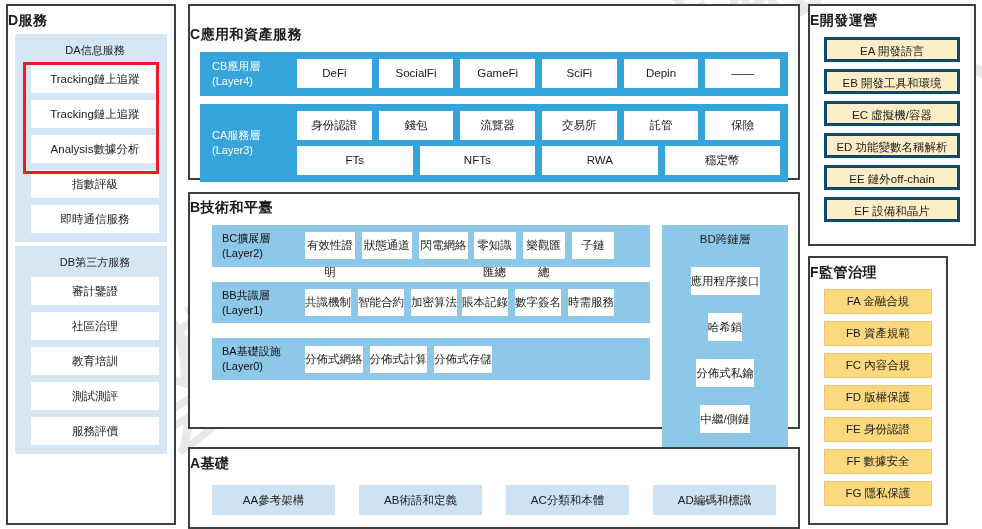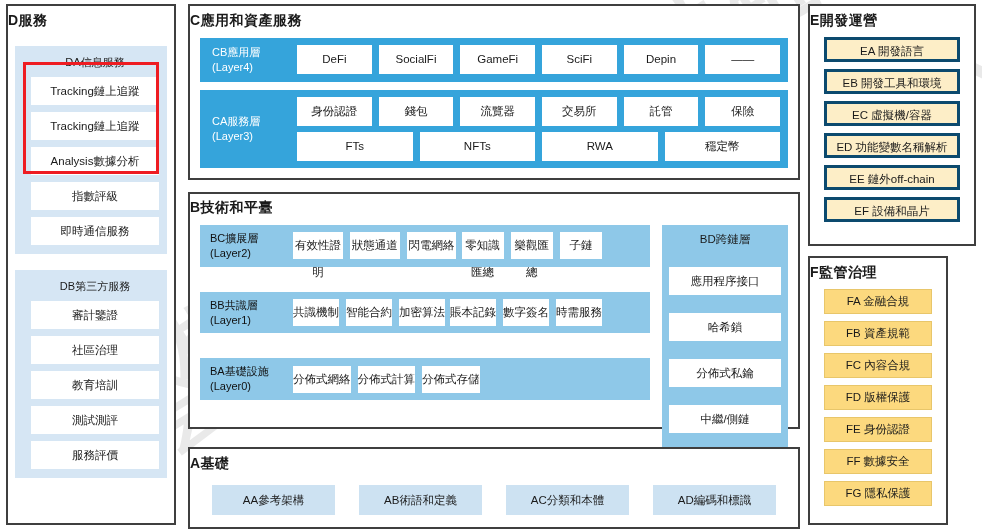--- a/index.html
+++ b/index.html
@@ -14,50 +14,50 @@
   .wm2{top:230px;left:150px;transform:rotate(-32deg);}
   .wm3{top:370px;left:60px;transform:rotate(-32deg);}
   .wm4{top:40px;left:860px;transform:rotate(-32deg);}
 
   .panel{position:absolute;border:2px solid #3f3f3f;background:#fff;box-sizing:border-box;z-index:2;}
   .ptitle{text-align:left;font-weight:700;font-size:14px;letter-spacing:.5px;}
 
   
   #panel-d{left:6px;top:4px;width:170px;height:521px;}
   #panel-d .ptitle{margin-top:6px;font-size:14px;}
-  .dgroup{background:#d6e6f4;margin:16px 7px 0 7px;padding:6px 8px 9px 16px;box-sizing:border-box;}
+  .dgroup{background:#d6e6f4;margin:4px 7px 0 7px;padding:6px 8px 9px 16px;box-sizing:border-box;}
   .dgroup-title{text-align:center;font-size:11px;padding:3px 0 7px 0;}
   .dcell{background:#fff;height:28px;line-height:28px;text-align:center;font-size:11.5px;
          margin-bottom:7px;}
   .dcell:last-child{margin-bottom:0;}
   #red-highlight{position:absolute;left:23px;top:62px;width:136px;height:112px;
     border:3px solid #ee1c22;box-sizing:border-box;z-index:6;pointer-events:none;}
 
   
   #panel-c{left:188px;top:4px;width:612px;height:176px;}
-  #panel-c .ptitle{margin-top:6px;}
+  #panel-c .ptitle{margin-top:20px;}
   .cband{background:#35a4db;margin:8px 10px 0 10px;padding:7px 8px;box-sizing:border-box;
          display:flex;align-items:center;gap:7px;}
   .cband-label{color:#fff;font-size:11px;line-height:1.35;flex:0 0 78px;padding-left:4px;}
   .cband-body{flex:1;display:flex;flex-direction:column;gap:6px;}
   .crow{display:flex;gap:7px;}
   .ccell{background:#fff;flex:1;height:29px;line-height:29px;text-align:center;font-size:11.5px;}
 
   
   #panel-b{left:188px;top:192px;width:612px;height:237px;}
   #panel-b .ptitle{margin-top:5px;}
   .bwrap{display:flex;gap:12px;margin:8px 10px 0 10px;}
-  .bleft{flex:1;display:flex;flex-direction:column;gap:25px;}
+  .bleft{flex:1;display:flex;flex-direction:column;gap:15px;margin-left:12px;}
   .bband{background:#8ec8e8;display:flex;align-items:center;padding:6px 7px;box-sizing:border-box;gap:7px;}
   .bband-label{font-size:11px;line-height:1.35;flex:0 0 76px;padding-left:3px;color:#101010;}
   .bband-body{flex:1;display:flex;flex-direction:row;gap:5px;}
   .brow{display:flex;gap:7px;}
   .bcell{background:#fff;flex:1;height:27px;line-height:27px;text-align:center;font-size:11.5px;}
   .bright{flex:0 0 126px;background:#8ec8e8;padding:4px 7px 12px 7px;box-sizing:border-box;
-          display:flex;flex-direction:column;gap:5px;}
+          display:flex;flex-direction:column;gap:5px;align-items:center;}
   .bright-title{text-align:center;font-size:11.5px;padding:3px 0 2px 0;}
   .bdcell{background:#fff;height:28px;line-height:28px;text-align:center;font-size:11.5px;margin-top:13px;}
 
   
   #panel-a{left:188px;top:447px;width:612px;height:82px;}
   #panel-a .ptitle{margin-top:6px;}
   .arow{display:flex;gap:24px;margin:12px 22px 0 22px;}
   .acell{flex:1;background:#cde2f2;height:30px;line-height:30px;text-align:center;font-size:11.5px;}
 
   

